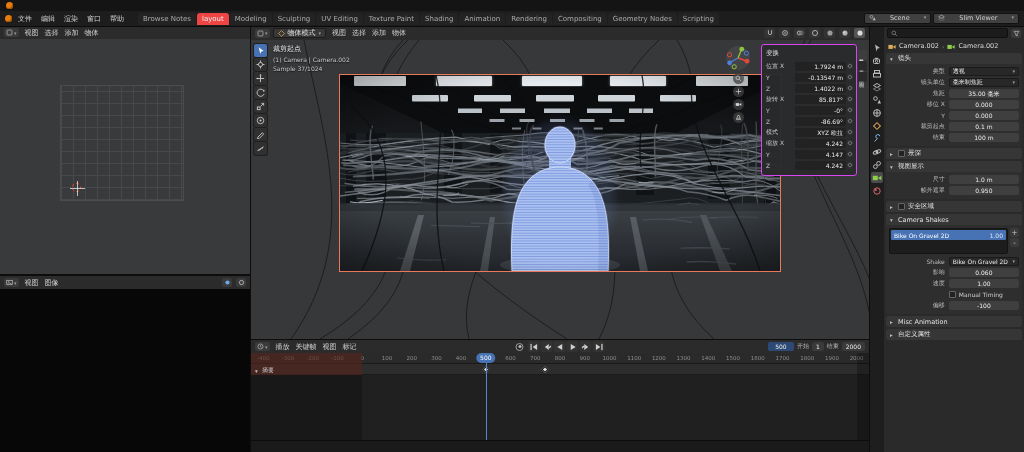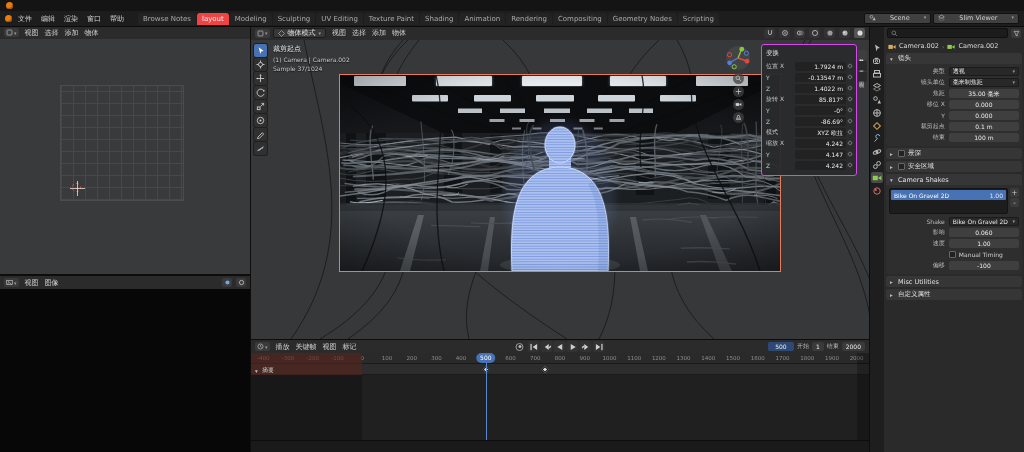--- a/index.html
+++ b/index.html
@@ -799,20 +799,36 @@
           </div>
           <div class="psec">
             <div class="psec-head">
               <span class="tri">▸</span>
               <span class="pcheck"></span>
               <span>景深</span>
             </div>
           </div>
           <div class="psec">
             <div class="psec-head">
+              <span class="tri">▾</span>
+              <span>视图显示</span>
+            </div>
+            <div class="psec-body">
+              <div class="prow">
+                <span class="plabel">尺寸</span>
+                <span class="pfield">1.0 m</span>
+              </div>
+              <div class="prow">
+                <span class="plabel">帧外遮罩</span>
+                <span class="pfield">0.950</span>
+              </div>
+            </div>
+          </div>
+          <div class="psec">
+            <div class="psec-head">
               <span class="tri">▸</span>
               <span class="pcheck"></span>
               <span>安全区域</span>
             </div>
           </div>
           <div class="psec">
             <div class="psec-head">
               <span class="tri">▾</span>
               <span>Camera Shakes</span>
             </div>
@@ -851,21 +867,21 @@
               </div>
               <div class="prow">
                 <span class="plabel">偏移</span>
                 <span class="pfield">-100</span>
               </div>
             </div>
           </div>
           <div class="psec">
             <div class="psec-head">
               <span class="tri">▸</span>
-              <span>Misc Utilities</span>
+              <span>Misc Animation</span>
             </div>
           </div>
           <div class="psec">
             <div class="psec-head">
               <span class="tri">▸</span>
               <span>自定义属性</span>
             </div>
           </div>
         </div>
     </div>

